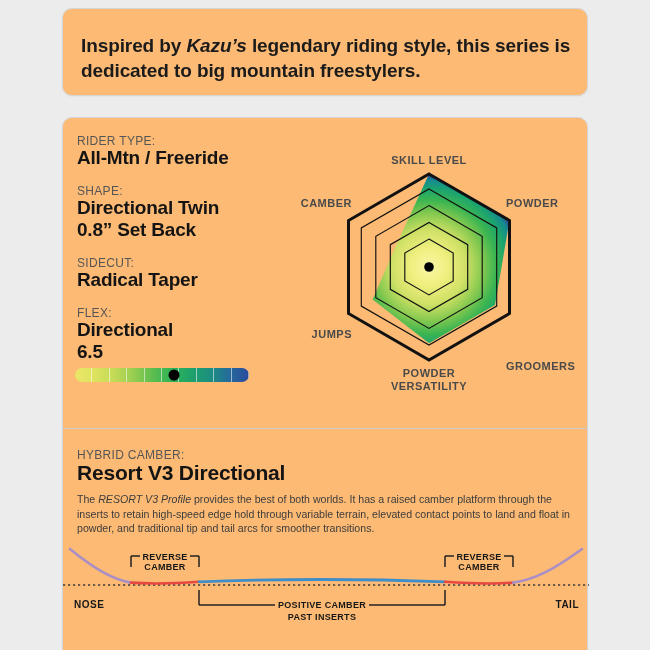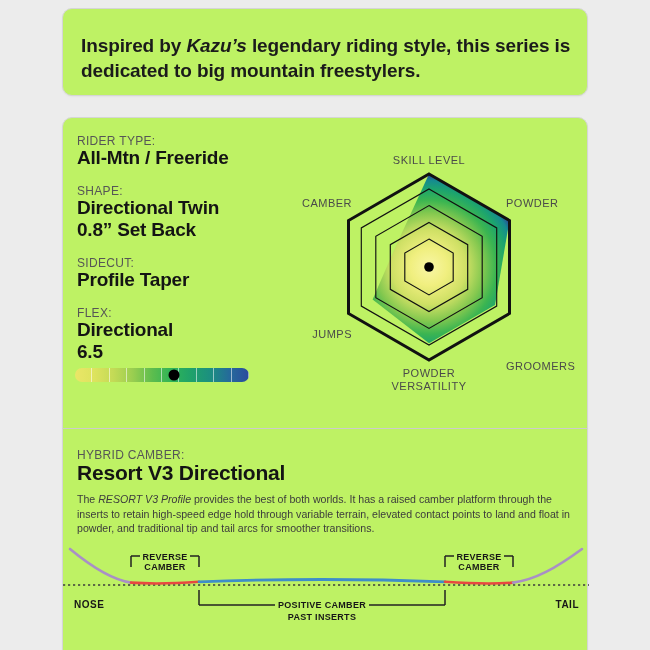--- a/index.html
+++ b/index.html
@@ -1,39 +1,39 @@
 <!DOCTYPE html>
 <html><head>
 <meta charset="utf-8">
 <style>
   * { margin:0; padding:0; box-sizing:border-box; }
   body { font-family:"Liberation Sans", sans-serif; }
   .page { position:relative; width:650px; height:650px; background:#ececec; overflow:hidden; }
-  .card { position:absolute; background:#bef264; border:1px solid #d5d5d5; border-radius:10px;
+  .card { position:absolute; background:#fdba74; border:1px solid #d5d5d5; border-radius:10px;
           box-shadow:0 1px 2px rgba(0,0,0,0.04); }
   .card-intro { left:62px; top:8px; width:526px; height:88px; }
   .intro-text { position:absolute; left:18px; top:24px; width:492px;
                 font-size:19px; line-height:25px; font-weight:700; color:#1b1b1b; letter-spacing:-0.1px; }
   .intro-text em { font-style:italic; }
   .card-specs { left:62px; top:117px; width:526px; height:560px; }
 
   .lbl { position:absolute; left:14px; font-size:12px; color:#565656; letter-spacing:0.3px; }
   .val { position:absolute; left:14px; font-size:19px; font-weight:700; color:#141414;
          line-height:22px; letter-spacing:-0.2px; }
 
   .flex-meter { position:absolute; left:12px; top:250px; width:174px; height:14px; border-radius:7px; }
   .flex-segs { position:absolute; inset:0; border-radius:7px;
     background:repeating-linear-gradient(90deg, transparent 0, transparent calc(10% - 1px),
       rgba(255,255,255,0.55) calc(10% - 1px), rgba(255,255,255,0.55) 10%); }
   .flex-dot { position:absolute; top:50%; width:11px; height:11px; background:#000; border-radius:50%;
     transform:translate(-50%,-50%); }
 
   .radar-wrap { position:absolute; left:0; top:0; width:526px; height:310px; }
   .radar-svg { position:absolute; left:226px; top:9px; }
-  .axis-label { position:absolute; font-size:11px; color:#4a4a4a; letter-spacing:0.5px; line-height:13px; }
+  .axis-label { position:absolute; font-size:11px; color:#4a4a4a; letter-spacing:0.5px; line-height:13px;font-weight:bold; }
   .axis-top { left:286px; top:36px; width:160px; text-align:center; }
   .axis-ur { left:443px; top:79px; }
   .axis-ul { right:237px; top:79px; text-align:right; }
   .axis-lr { left:443px; top:210px;margin-top:32px; }
   .axis-ll { right:237px; top:210px; text-align:right; }
   .axis-bottom { left:316px; top:249px; width:100px; text-align:center; }
 
   .divider { position:absolute; left:0; top:310px; width:100%; border-top:1px solid #cccccc; }
 
   .camber-lbl { top:330px; }
@@ -58,21 +58,21 @@
   <section class="card card-specs">
 
     <div class="lbl" style="top:16px">RIDER TYPE:</div>
     <div class="val" style="top:29px">All-Mtn / Freeride</div>
 
     <div class="lbl" style="top:66px">SHAPE:</div>
     <div class="val" style="top:79px">Directional Twin</div>
     <div class="val" style="top:101px">0.8” Set Back</div>
 
     <div class="lbl" style="top:138px">SIDECUT:</div>
-    <div class="val" style="top:151px">Profile Taper</div>
+    <div class="val" style="top:151px">Radical Taper</div>
 
     <div class="lbl" style="top:188px">FLEX:</div>
     <div class="val" style="top:201px">Directional</div>
     <div class="val" style="top:223px">6.5</div>
 
     <div class="flex-meter" style="background: linear-gradient(90deg, rgb(234, 230, 103), rgb(221, 227, 94), rgb(195, 218, 86), rgb(153, 206, 80), rgb(93, 189, 78), rgb(47, 180, 87), rgb(31, 162, 106), rgb(28, 143, 128), rgb(37, 106, 155), rgb(43, 74, 157));">
       <div class="flex-segs"></div>
       <div class="flex-dot" style="left: 57%;"></div>
     </div>
 

